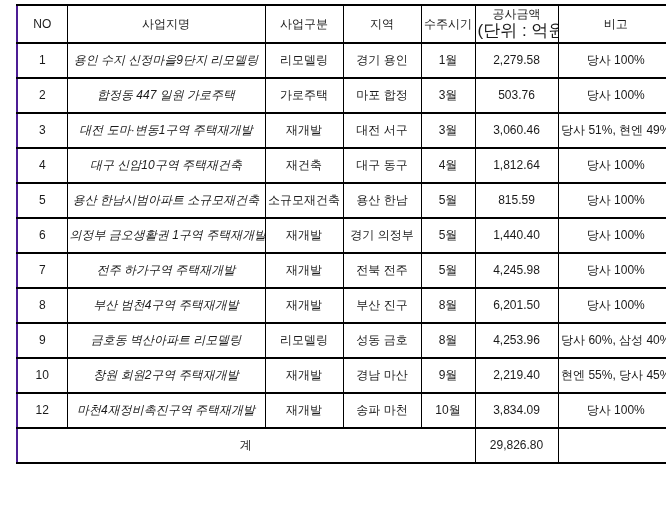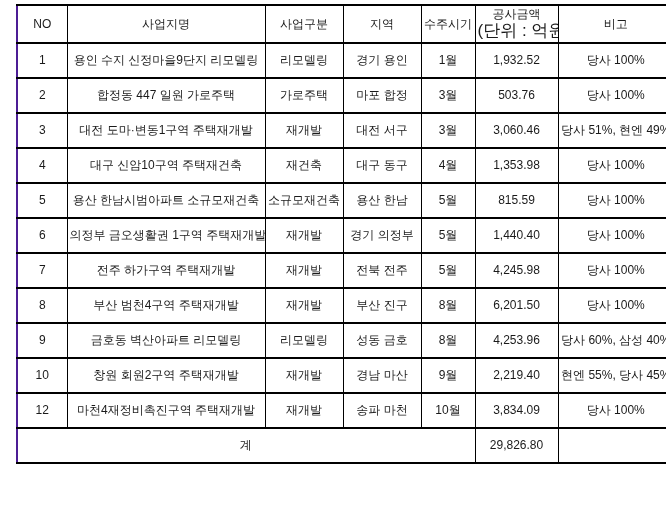--- a/index.html
+++ b/index.html
@@ -39,21 +39,21 @@
     color: #1a1a1a;
     padding: 0 2px;
     overflow: hidden;
     white-space: nowrap;
     line-height: 1.2;
   }
   .order-table thead th { height: 36px; }
   .order-table tbody td { height: 33px; }
   .hdr-two-line { line-height: 1.15; margin-left: 12px; }
   .hdr-two-line .sub { font-size: 17px; display: block; }
-  .c-name   { color: #1f3864; }
+  .c-name   { color: #1f3864; font-style: italic; }
   .c-remark { color: #7f7f7f; margin-left: 48px; }
   .total-label { letter-spacing: 1px; }
 </style>
 </head>
 <body>
 
 <div class="sheet">
   <table class="order-table">
     <colgroup>
       <col style="width:50px">
@@ -78,21 +78,21 @@
         <th>비고</th>
       </tr>
     </thead>
     <tbody>
         <tr>
     <td>1</td>
     <td class="c-name">용인 수지 신정마을9단지 리모델링</td>
     <td>리모델링</td>
     <td>경기 용인</td>
     <td>1월</td>
-    <td>1,932.52</td>
+    <td>2,279.58</td>
     <td class="c-remark">당사 100%</td>
   </tr>
         <tr>
     <td>2</td>
     <td class="c-name">합정동 447 일원 가로주택</td>
     <td>가로주택</td>
     <td>마포 합정</td>
     <td>3월</td>
     <td>503.76</td>
     <td class="c-remark">당사 100%</td>
@@ -105,21 +105,21 @@
     <td>3월</td>
     <td>3,060.46</td>
     <td class="c-remark">당사 51%, 현엔 49%</td>
   </tr>
         <tr>
     <td>4</td>
     <td class="c-name">대구 신암10구역 주택재건축</td>
     <td>재건축</td>
     <td>대구 동구</td>
     <td>4월</td>
-    <td>1,353.98</td>
+    <td>1,812.64</td>
     <td class="c-remark">당사 100%</td>
   </tr>
         <tr>
     <td>5</td>
     <td class="c-name">용산 한남시범아파트 소규모재건축</td>
     <td>소규모재건축</td>
     <td>용산 한남</td>
     <td>5월</td>
     <td>815.59</td>
     <td class="c-remark">당사 100%</td>

